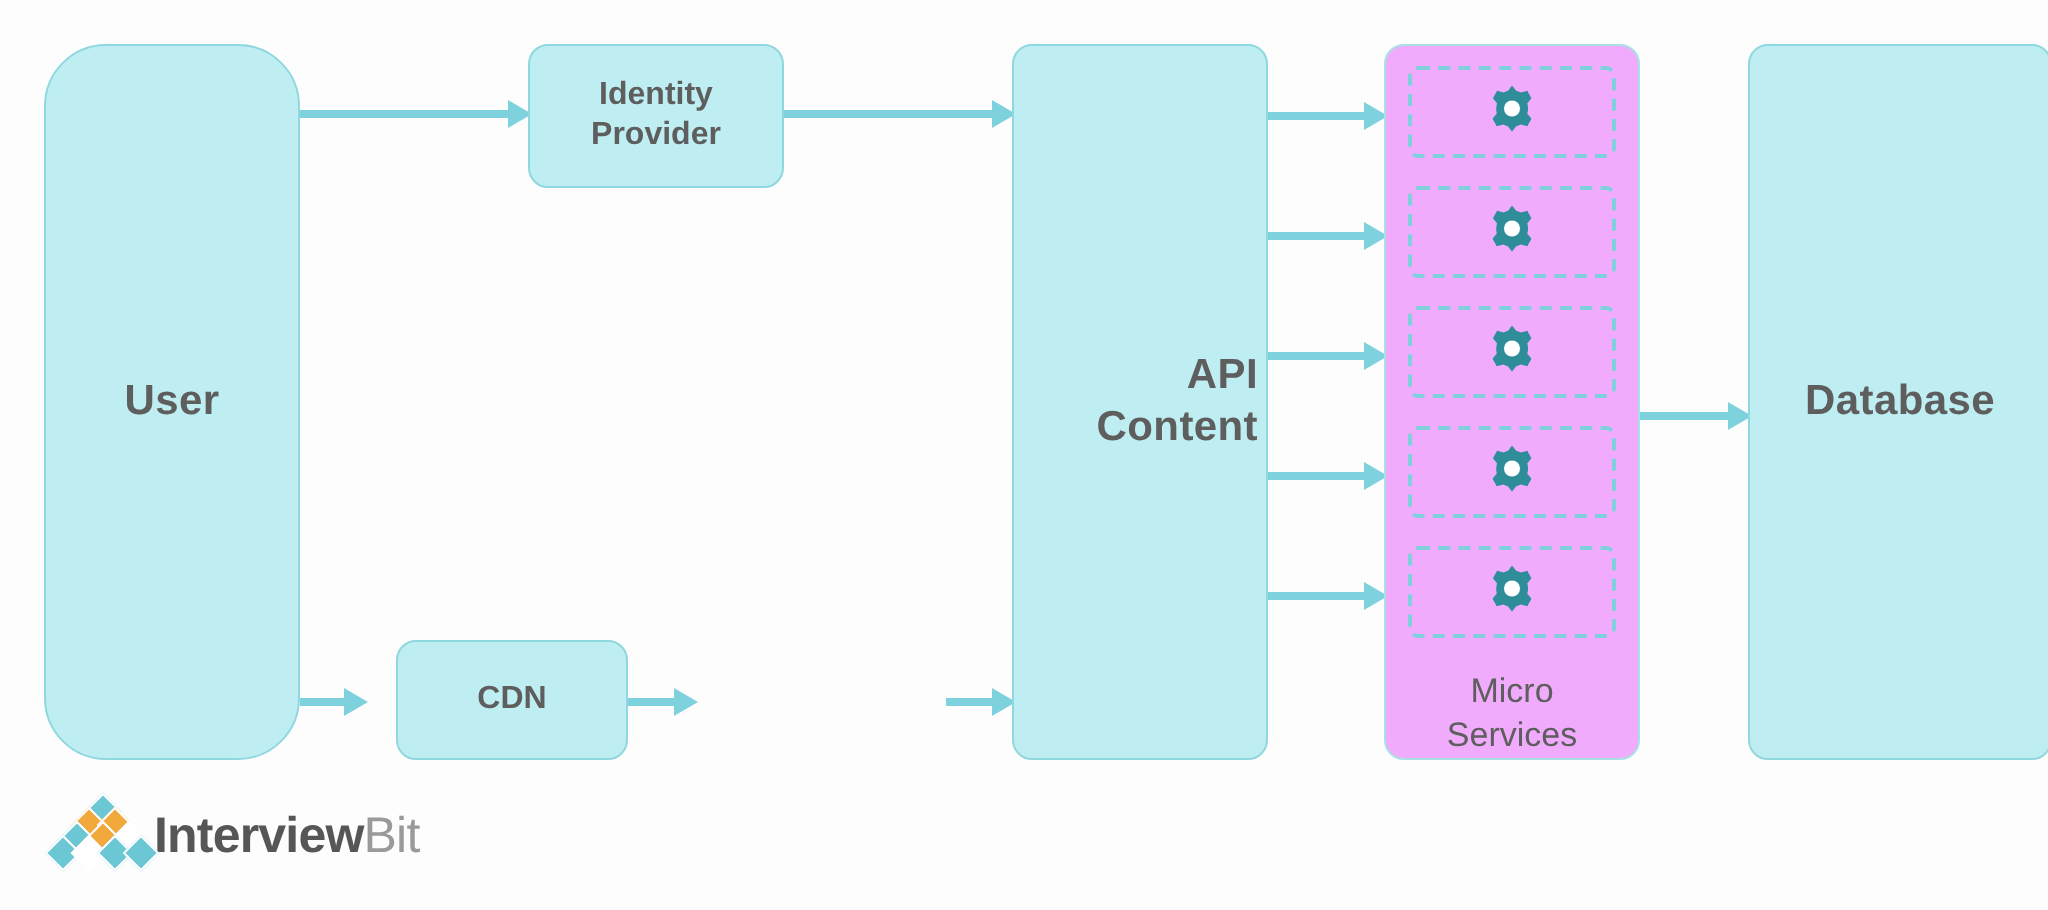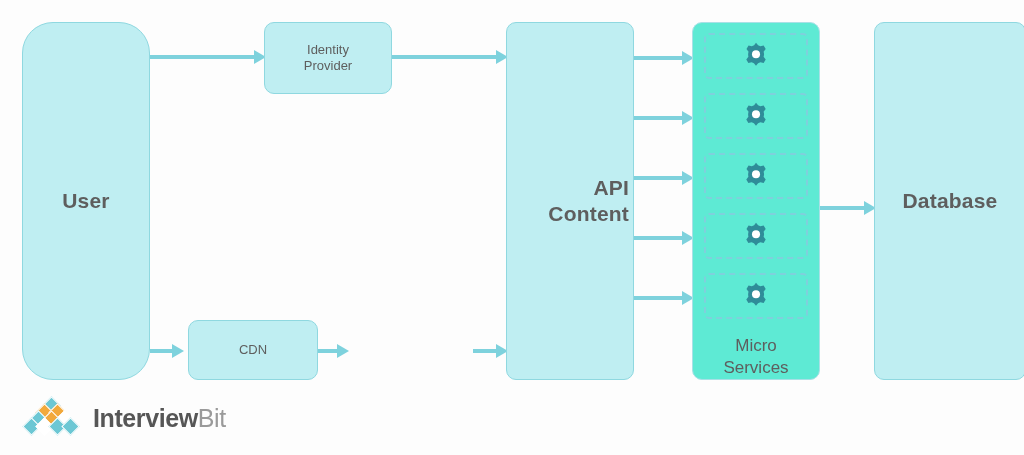--- a/index.html
+++ b/index.html
@@ -35,39 +35,39 @@
     line-height: 1.26;
   }
   .node .label {
     display: block;
     width: 100%;
     padding: 0 4px;
     box-sizing: border-box;
   }
 
   .node-tall  { font-size: 21px; font-weight: bold; letter-spacing: .2px; }
-  .node-small { font-size: 13px; font-weight: normal; }
+  .node-small { font-size: 16px; font-weight: bold; }
 
   
   #node-ui        { left: 22px;  top: 22px;  width: 128px; height: 358px; border-radius: 31px; }
   #node-idp       { left: 264px; top: 22px;  width: 128px; height: 72px;  }
-  #node-cdn       { left: 188px; top: 320px; width: 130px; height: 60px;  }
+  #node-cdn       { left: 198px; top: 320px; width: 116px; height: 60px;  }
   #node-static    { left: 347px; top: 320px; width: 126px; height: 60px;  }
   #node-apigw     { left: 506px; top: 22px;  width: 128px; height: 358px; text-align: right; }
   #node-database  { left: 874px; top: 22px;  width: 152px; height: 358px; }
 
   
   #node-microservices {
     position: absolute;
     left: 692px;
     top: 22px;
     width: 128px;
     height: 358px;
     box-sizing: border-box;
-    background: #5eead4;
+    background: #f0abfc;
     border: 1px solid #a9e0e6;
     border-radius: 10px;
     display: flex;
     flex-direction: column;
     align-items: center;
     padding-top: 10px;
   }
   .ms-slot {
     box-sizing: border-box;
     width: 104px;
@@ -111,21 +111,21 @@
     border-left: 12px solid #7ed2dd;
   }
 
   
   #logo {
     position: absolute;
     left: 26px;
     top: 398px;
     display: flex;
     align-items: center;
-    gap: 17px;
+    gap: 1px;
   }
   #logo-mark { position: relative; width: 50px; height: 40px; }
   #logo-mark .dia {
     position: absolute;
     width: 13px;
     height: 13px;
     transform: rotate(45deg);
     box-sizing: border-box;
     border: 1px solid #ffffff;
   }

